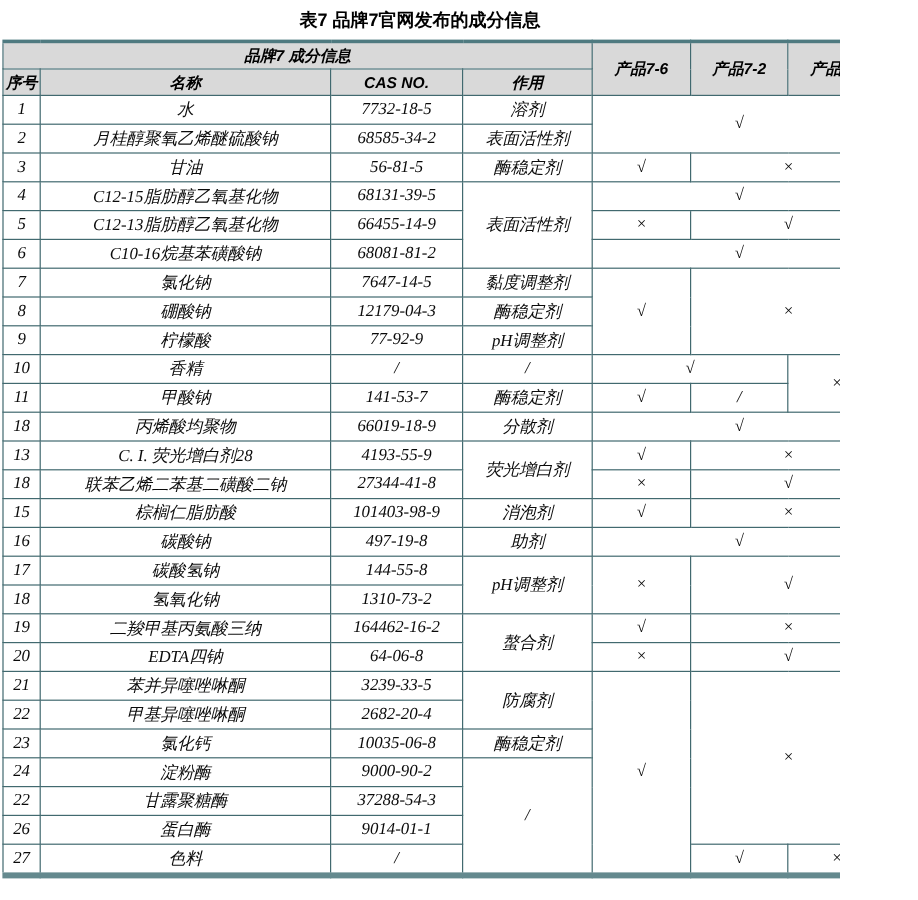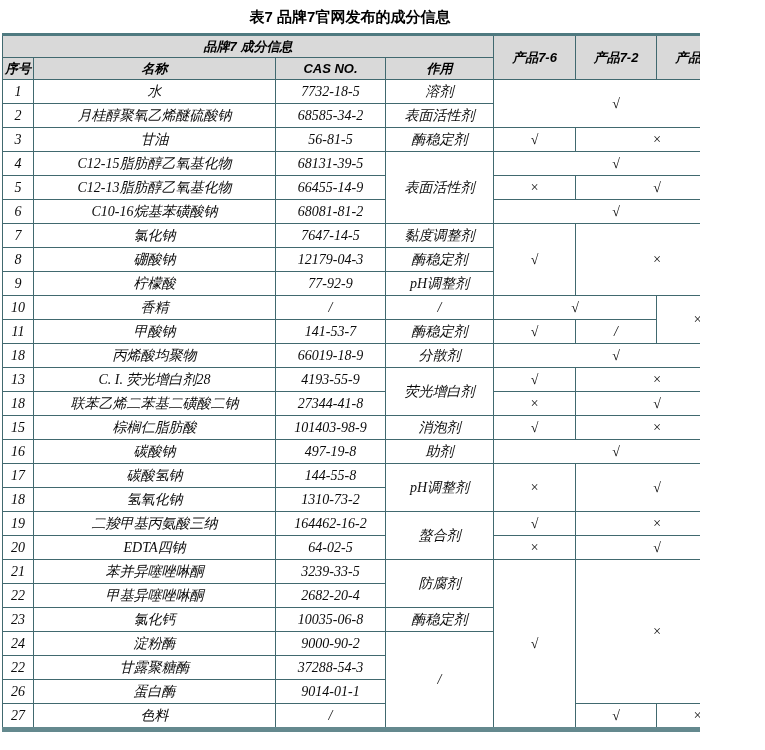--- a/index.html
+++ b/index.html
@@ -203,21 +203,21 @@
           <td class="no">19</td>
           <td class="name">二羧甲基丙氨酸三纳</td>
           <td class="cas">164462-16-2</td>
           <td rowspan="2" class="role">螯合剂</td>
           <td class="mark">√</td>
           <td colspan="2" class="mark">×</td>
         </tr>
         <tr>
           <td class="no">20</td>
           <td class="name">EDTA四钠</td>
-          <td class="cas">64-02-5</td>
+          <td class="cas">64-06-8</td>
           <td class="mark">×</td>
           <td colspan="2" class="mark">√</td>
         </tr>
         <tr>
           <td class="no">21</td>
           <td class="name">苯并异噻唑啉酮</td>
           <td class="cas">3239-33-5</td>
           <td rowspan="2" class="role">防腐剂</td>
           <td rowspan="7" class="mark">√</td>
           <td rowspan="6" colspan="2" class="mark">×</td>

